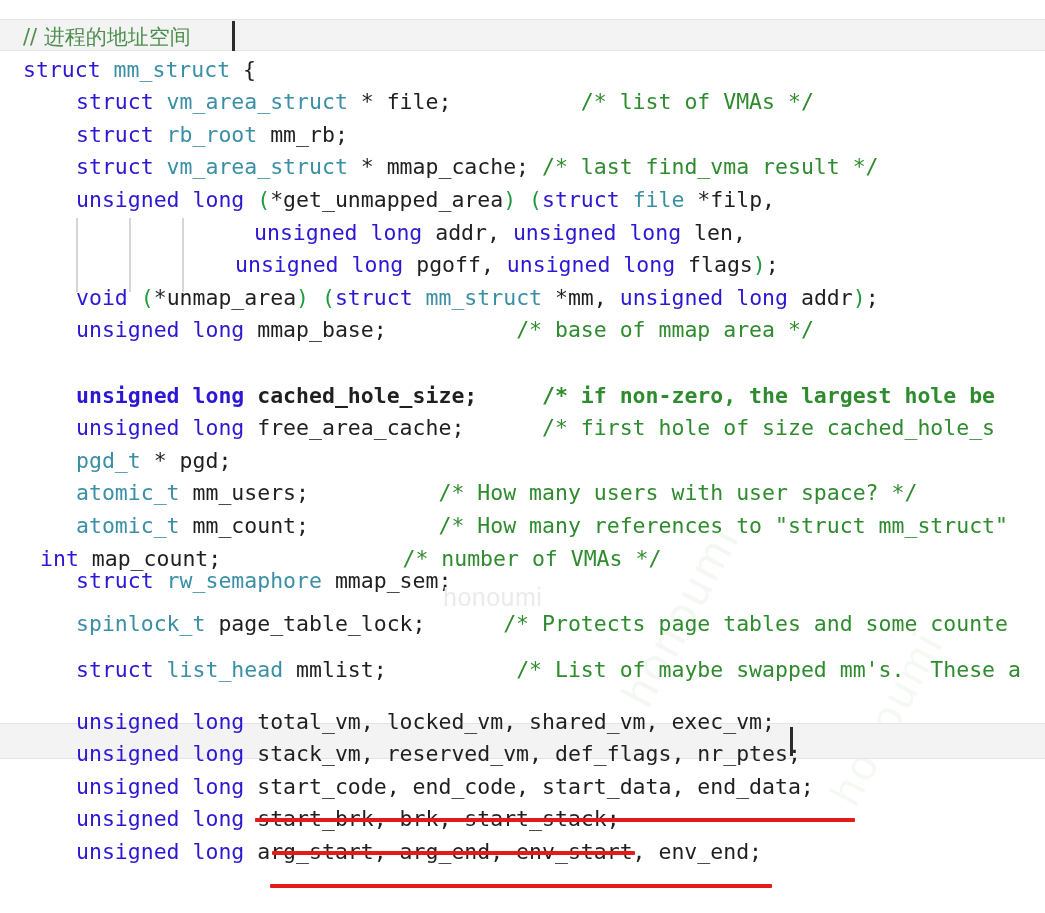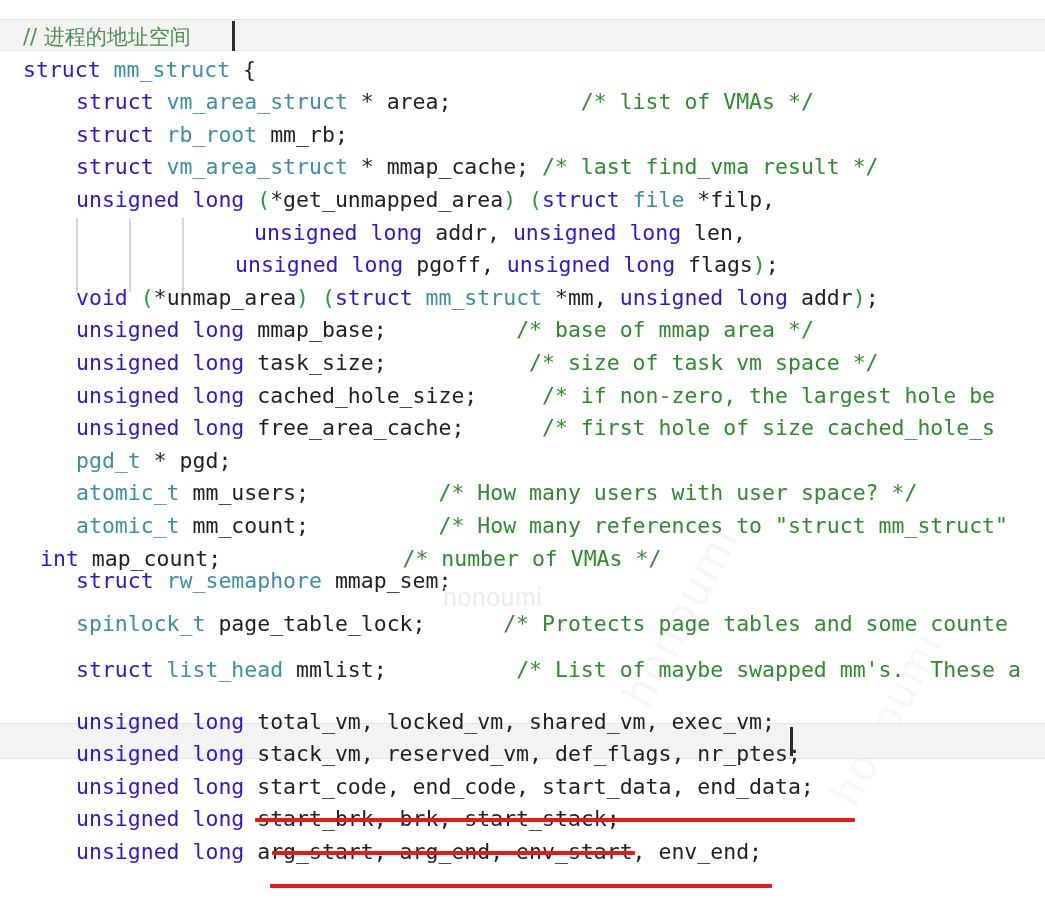--- a/index.html
+++ b/index.html
@@ -127,30 +127,29 @@
   <div class="hl-band" style="top:19px;height:30px;"></div>
   <div class="hl-band" style="top:723px;height:34px;"></div>
 
   <div class="guide" style="left:76px;  top:218px; height:74px;"></div>
   <div class="guide" style="left:129px; top:218px; height:74px;"></div>
   <div class="guide" style="left:182px; top:218px; height:74px;"></div>
 
   <div class="code-area" id="code-area">
       <div class="line" style="top: 21px;"><span class="txt" style="padding-left: 23px;"><span class="cmt-cn">// 进程的地址空间</span></span></div>
       <div class="line" style="top: 53.6px;"><span class="txt" style="padding-left: 23px;"><span class="kw">struct </span><span class="typ">mm_struct </span><span class="pln">{</span></span></div>
-      <div class="line" style="top: 86.2px;"><span class="txt" style="padding-left: 76px;"><span class="kw">struct </span><span class="typ">vm_area_struct </span><span class="pln">* area;</span><span class="pln">          </span><span class="cmt">/* list of VMAs */</span></span></div>
+      <div class="line" style="top: 86.2px;"><span class="txt" style="padding-left: 76px;"><span class="kw">struct </span><span class="typ">vm_area_struct </span><span class="pln">* file;</span><span class="pln">          </span><span class="cmt">/* list of VMAs */</span></span></div>
       <div class="line" style="top: 118.8px;"><span class="txt" style="padding-left: 76px;"><span class="kw">struct </span><span class="typ">rb_root </span><span class="pln">mm_rb;</span></span></div>
       <div class="line" style="top: 151.4px;"><span class="txt" style="padding-left: 76px;"><span class="kw">struct </span><span class="typ">vm_area_struct </span><span class="pln">* mmap_cache; </span><span class="cmt">/* last find_vma result */</span></span></div>
       <div class="line" style="top: 184px;"><span class="txt" style="padding-left: 76px;"><span class="kw">unsigned long </span><span class="brk">(</span><span class="pln">*get_unmapped_area</span><span class="brk">) (</span><span class="kw">struct </span><span class="typ">file </span><span class="pln">*filp,</span></span></div>
       <div class="line" style="top: 216.6px;"><span class="txt" style="padding-left: 235px; margin-left: 19px;"><span class="kw">unsigned long </span><span class="pln">addr, </span><span class="kw">unsigned long </span><span class="pln">len,</span></span></div>
       <div class="line" style="top: 249.2px;"><span class="txt" style="padding-left: 235px;"><span class="kw">unsigned long </span><span class="pln">pgoff, </span><span class="kw">unsigned long </span><span class="pln">flags</span><span class="brk">)</span><span class="pln">;</span></span></div>
       <div class="line" style="top: 281.8px;"><span class="txt" style="padding-left: 76px;"><span class="kw">void </span><span class="brk">(</span><span class="pln">*unmap_area</span><span class="brk">) (</span><span class="kw">struct </span><span class="typ">mm_struct </span><span class="pln">*mm, </span><span class="kw">unsigned long </span><span class="pln">addr</span><span class="brk">)</span><span class="pln">;</span></span></div>
       <div class="line" style="top: 314.4px;"><span class="txt" style="padding-left: 76px;"><span class="kw">unsigned long </span><span class="pln">mmap_base;</span><span class="pln">          </span><span class="cmt">/* base of mmap area */</span></span></div>
-      <div class="line" style="top: 347px;"><span class="txt" style="padding-left: 76px;"><span class="kw">unsigned long </span><span class="pln">task_size;</span><span class="pln">           </span><span class="cmt">/* size of task vm space */</span></span></div>
-      <div class="line" style="top: 379.6px;"><span class="txt" style="padding-left: 76px;"><span class="kw">unsigned long </span><span class="pln">cached_hole_size;</span><span class="pln">     </span><span class="cmt">/* if non-zero, the largest hole be</span></span></div>
+      <div class="line" style="top: 379.6px;"><span class="txt" style="padding-left: 76px; font-weight: bold;"><span class="kw">unsigned long </span><span class="pln">cached_hole_size;</span><span class="pln">     </span><span class="cmt">/* if non-zero, the largest hole be</span></span></div>
       <div class="line" style="top: 412.2px;"><span class="txt" style="padding-left: 76px;"><span class="kw">unsigned long </span><span class="pln">free_area_cache;</span><span class="pln">      </span><span class="cmt">/* first hole of size cached_hole_s</span></span></div>
       <div class="line" style="top: 444.8px;"><span class="txt" style="padding-left: 76px;"><span class="typ">pgd_t </span><span class="pln">* pgd;</span></span></div>
       <div class="line" style="top: 477.4px;"><span class="txt" style="padding-left: 76px;"><span class="typ">atomic_t </span><span class="pln">mm_users;</span><span class="pln">          </span><span class="cmt">/* How many users with user space? */</span></span></div>
       <div class="line" style="top: 510px;"><span class="txt" style="padding-left: 76px;"><span class="typ">atomic_t </span><span class="pln">mm_count;</span><span class="pln">          </span><span class="cmt">/* How many references to "struct mm_struct"</span></span></div>
       <div class="line" style="top: 542.6px;"><span class="txt" style="padding-left: 40px;"><span class="kw">int </span><span class="pln">map_count;</span><span class="pln">              </span><span class="cmt">/* number of VMAs */</span></span></div>
       <div class="line" style="top: 565px;"><span class="txt" style="padding-left: 76px;"><span class="kw">struct </span><span class="typ">rw_semaphore </span><span class="pln">mmap_sem;</span></span></div>
       <div class="line" style="top: 607.8px;"><span class="txt" style="padding-left: 76px;"><span class="typ">spinlock_t </span><span class="pln">page_table_lock;</span><span class="pln">      </span><span class="cmt">/* Protects page tables and some counte</span></span></div>
       <div class="line" style="top: 640.4px;"><span class="txt" style="padding-left: 23px;"></span></div>
       <div class="line" style="top: 654px;"><span class="txt" style="padding-left: 76px;"><span class="kw">struct </span><span class="typ">list_head </span><span class="pln">mmlist;</span><span class="pln">          </span><span class="cmt">/* List of maybe swapped mm's.  These a</span></span></div>
       <div class="line" style="top: 705.6px;"><span class="txt" style="padding-left: 76px;"><span class="kw">unsigned long </span><span class="pln">total_vm, locked_vm, shared_vm, exec_vm;</span></span></div>

